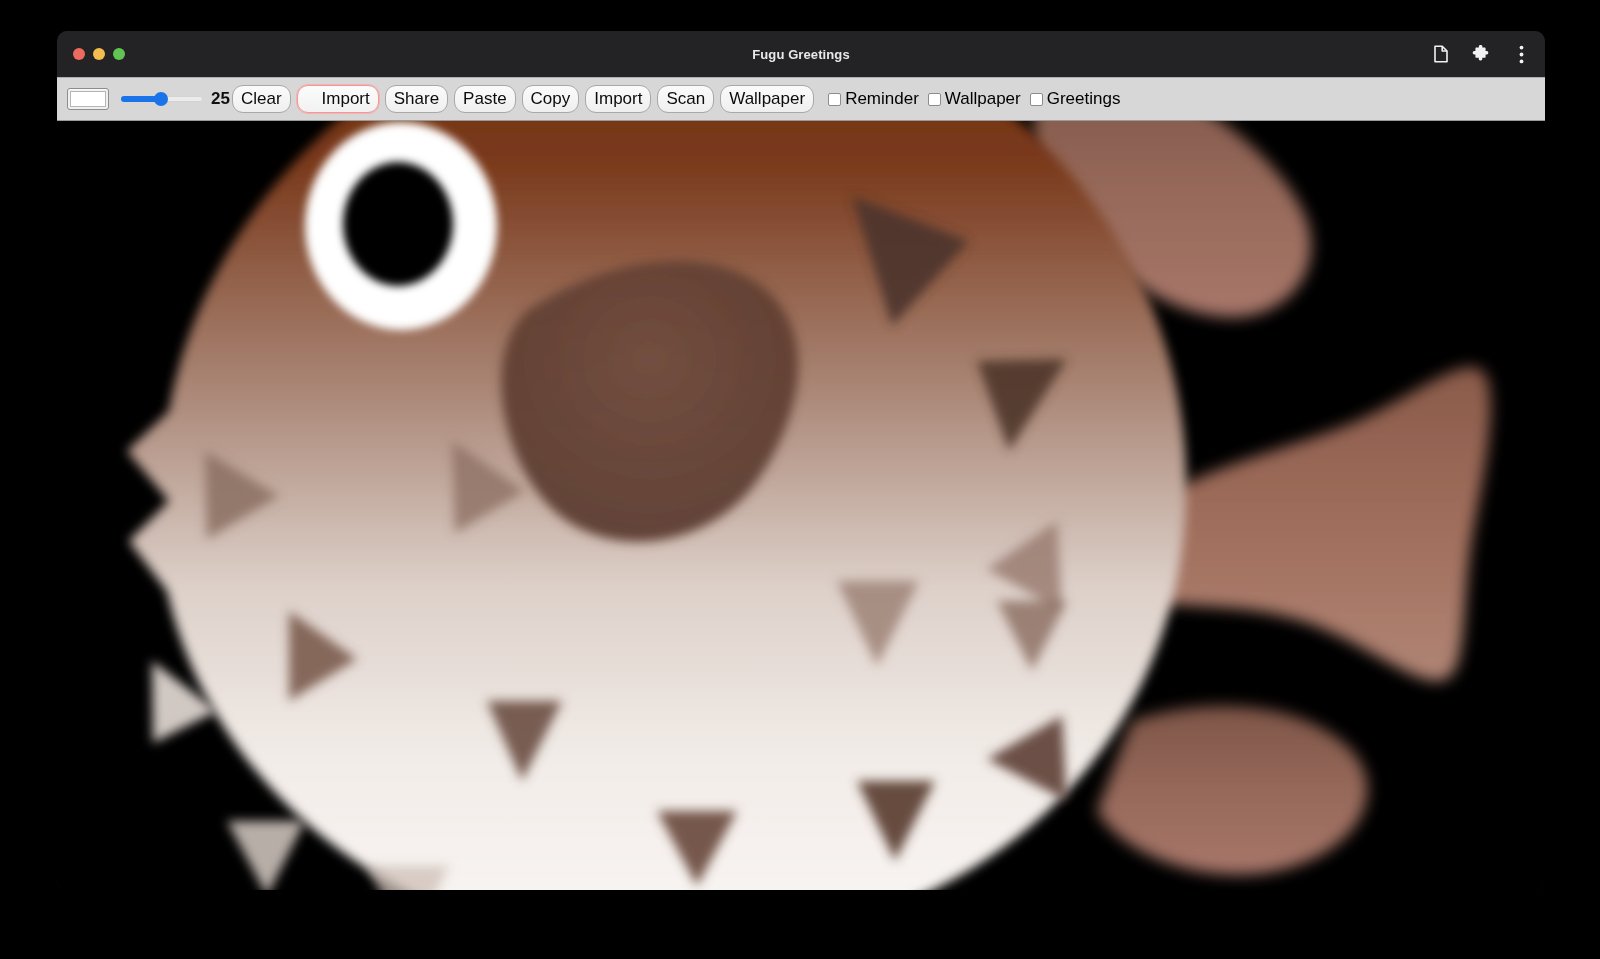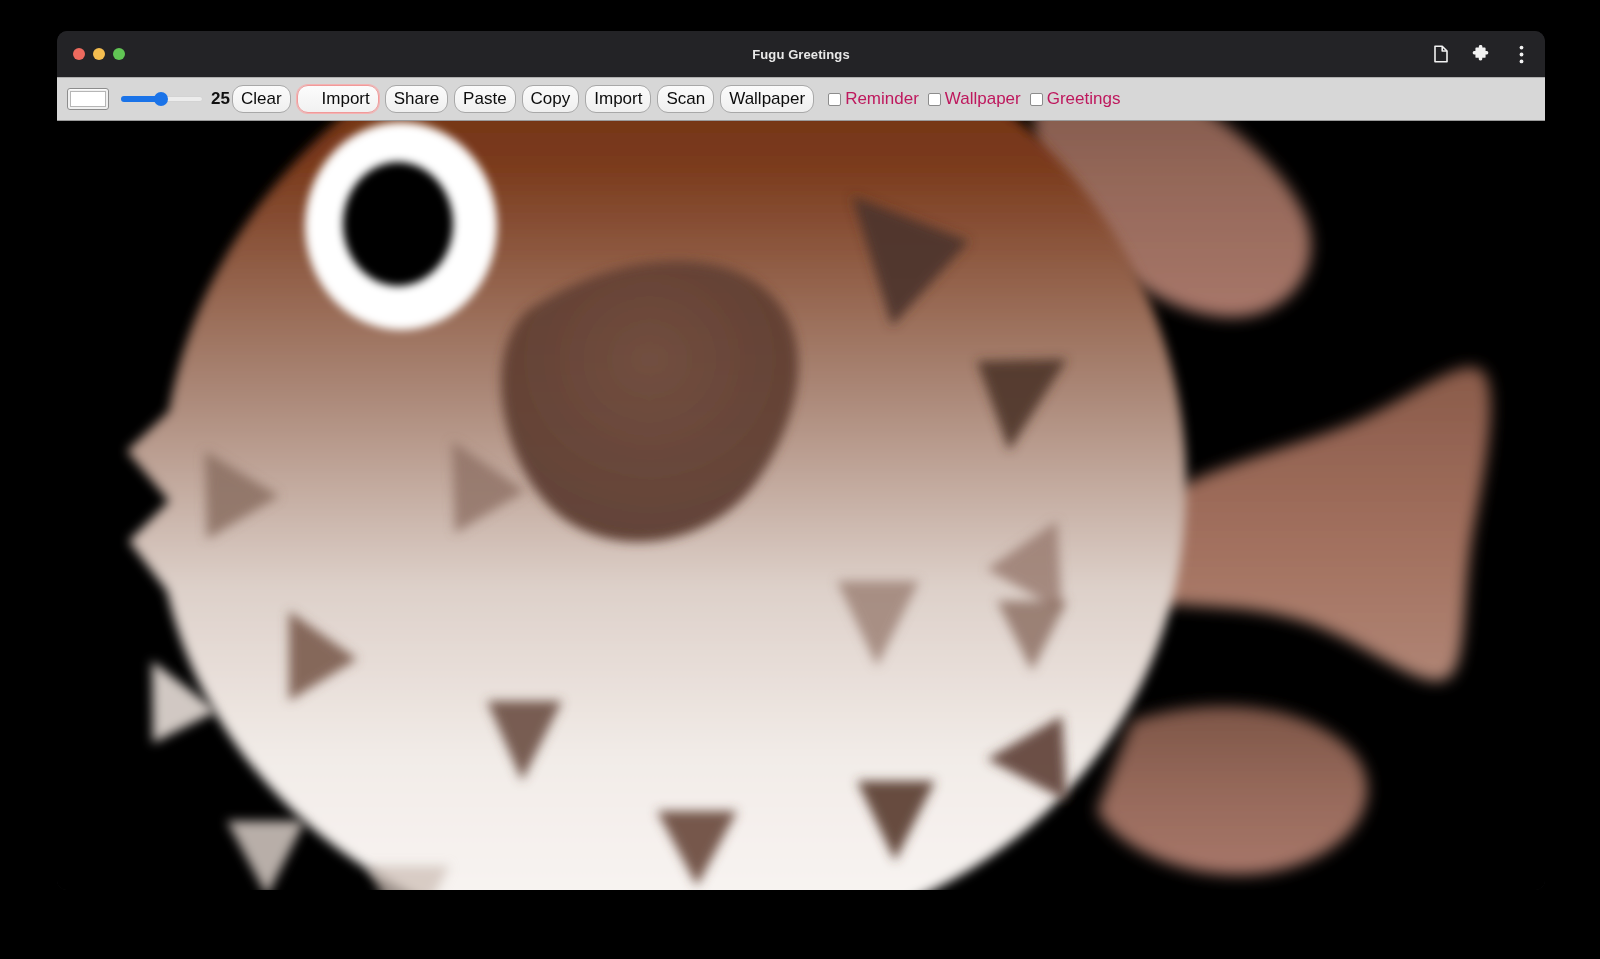--- a/index.html
+++ b/index.html
@@ -205,21 +205,21 @@
     width: 13px;
     height: 13px;
     border: 1px solid #8c8c8c;
     border-radius: 2px;
     background: #ffffff;
     box-sizing: border-box;
     flex: 0 0 auto;
   }
   .checkbox-label {
     font-size: 17px;
-    color: #be185d;
+    color: #000000;
     white-space: nowrap;
     font-family: "Liberation Sans", sans-serif;
   }
 
   
   #canvas-area {
     flex: 1 1 auto;
     position: relative;
     background: #000000;
     overflow: hidden;

